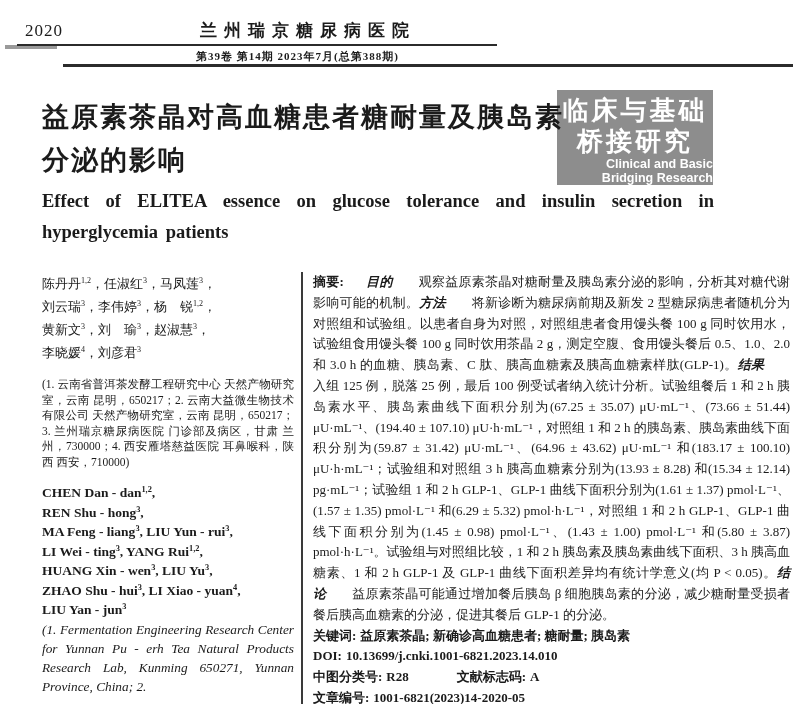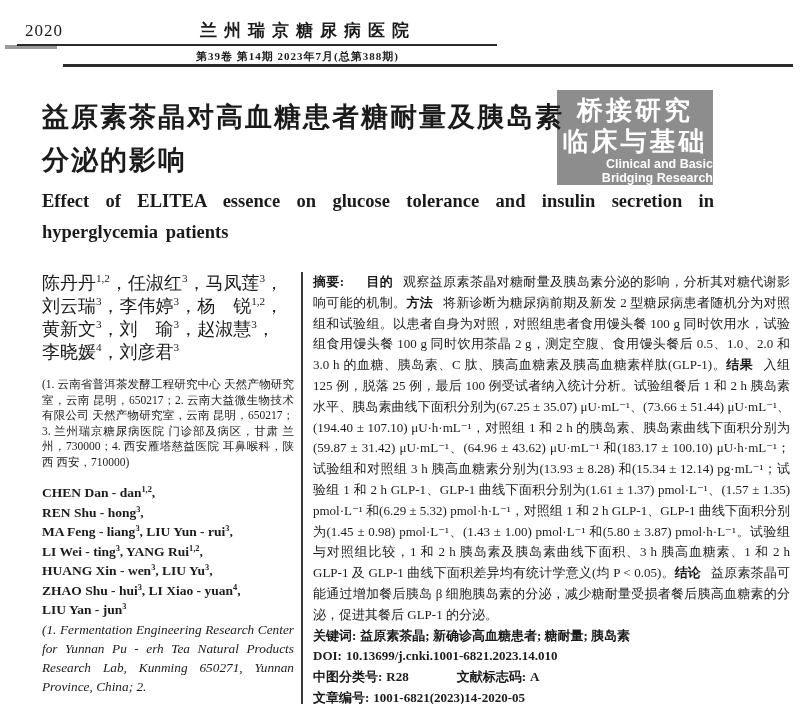--- a/index.html
+++ b/index.html
@@ -26,46 +26,46 @@
   .title-zh{position:absolute;left:42px;top:96px;width:540px;font-size:27px;font-weight:bold;
             letter-spacing:2px;line-height:43px;
             font-family:"Liberation Sans","DejaVu Sans",sans-serif;}
   .title-en{position:absolute;left:42px;top:186px;width:672px;font-size:18.5px;font-weight:bold;
             line-height:31px;text-align:justify;word-spacing:3px;}
   
   .divider{position:absolute;left:301px;top:272px;width:2px;height:432px;background:#3a3a3a;}
   .left-col{position:absolute;left:42px;top:272px;width:252px;}
   .right-col{position:absolute;left:313px;top:272px;width:477px;}
   
-  .authors-zh{font-size:18px;line-height:23px;margin-bottom:13px;}
+  .authors-zh{font-size:13px;line-height:23px;margin-bottom:13px;}
   .affil-zh{font-size:11.5px;line-height:15.5px;text-align:justify;margin-bottom:13px;}
   .authors-en{font-size:13.5px;line-height:19.5px;font-weight:bold;}
   .affil-en{font-size:13.3px;line-height:19px;font-style:italic;text-align:justify;}
   sup{font-size:0.62em;line-height:0;}
   
   .abstract{margin:0 0 0 0;font-size:13px;line-height:20.8px;text-align:justify;}
   .abstract .lbl{margin-right:22px;}
-  .abstract .sec{margin-right:10px;}
+  .abstract .sec{margin-right:26px;font-style:italic;}
   .meta-line{font-size:13px;line-height:20.8px;font-weight:bold;}
   .meta-line b{margin-right:4px;}
   .clc-gap{display:inline-block;width:48px;}
 </style>
 </head>
 <body>
 
 <div class="page-num">2020</div>
 <div class="page-num-mark"></div>
 <div class="journal-title">兰州瑞京糖尿病医院</div>
 <div class="rule-thin"></div>
 <div class="issue-line">第39卷  第14期  2023年7月(总第388期)</div>
 <div class="rule-thick"></div>
 
 <div class="badge" style="background: rgb(141, 141, 141); color: rgb(255, 255, 255);">
+  <div class="zh">临床与基础</div>
   <div class="zh">桥接研究</div>
-  <div class="zh">临床与基础</div>
   <div class="en">Clinical and Basic</div>
   <div class="en">Bridging Research</div>
 </div>
 
 <div class="title-zh">
   <div>益原素茶晶对高血糖患者糖耐量及胰岛素</div>
   <div>分泌的影响</div>
 </div>
 <div class="title-en">Effect of ELITEA essence on glucose tolerance and insulin secretion in hyperglycemia patients</div>
 

